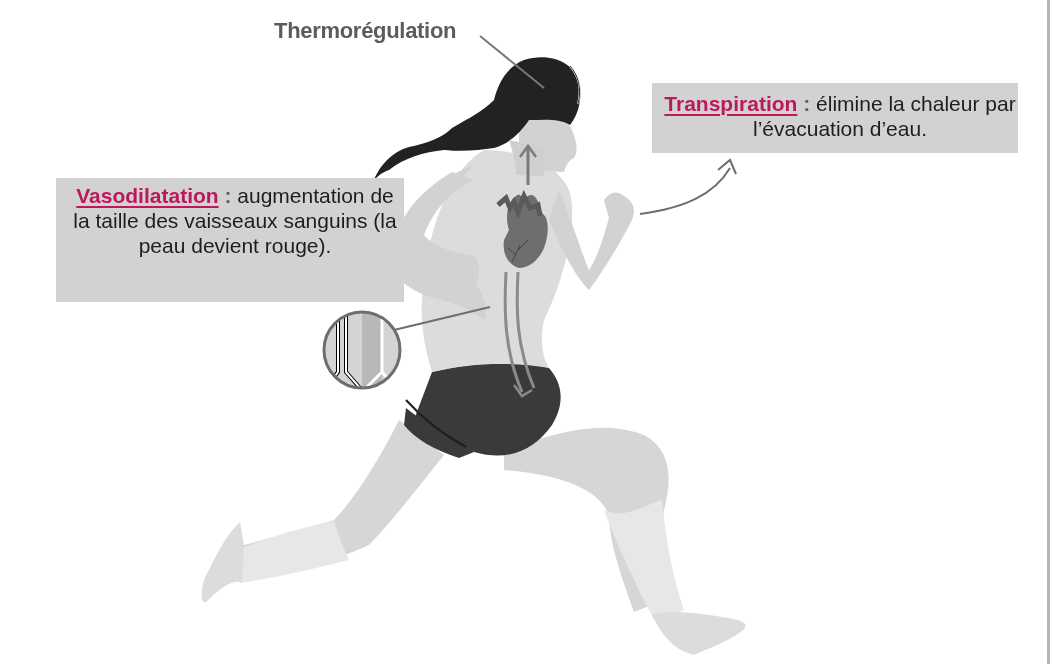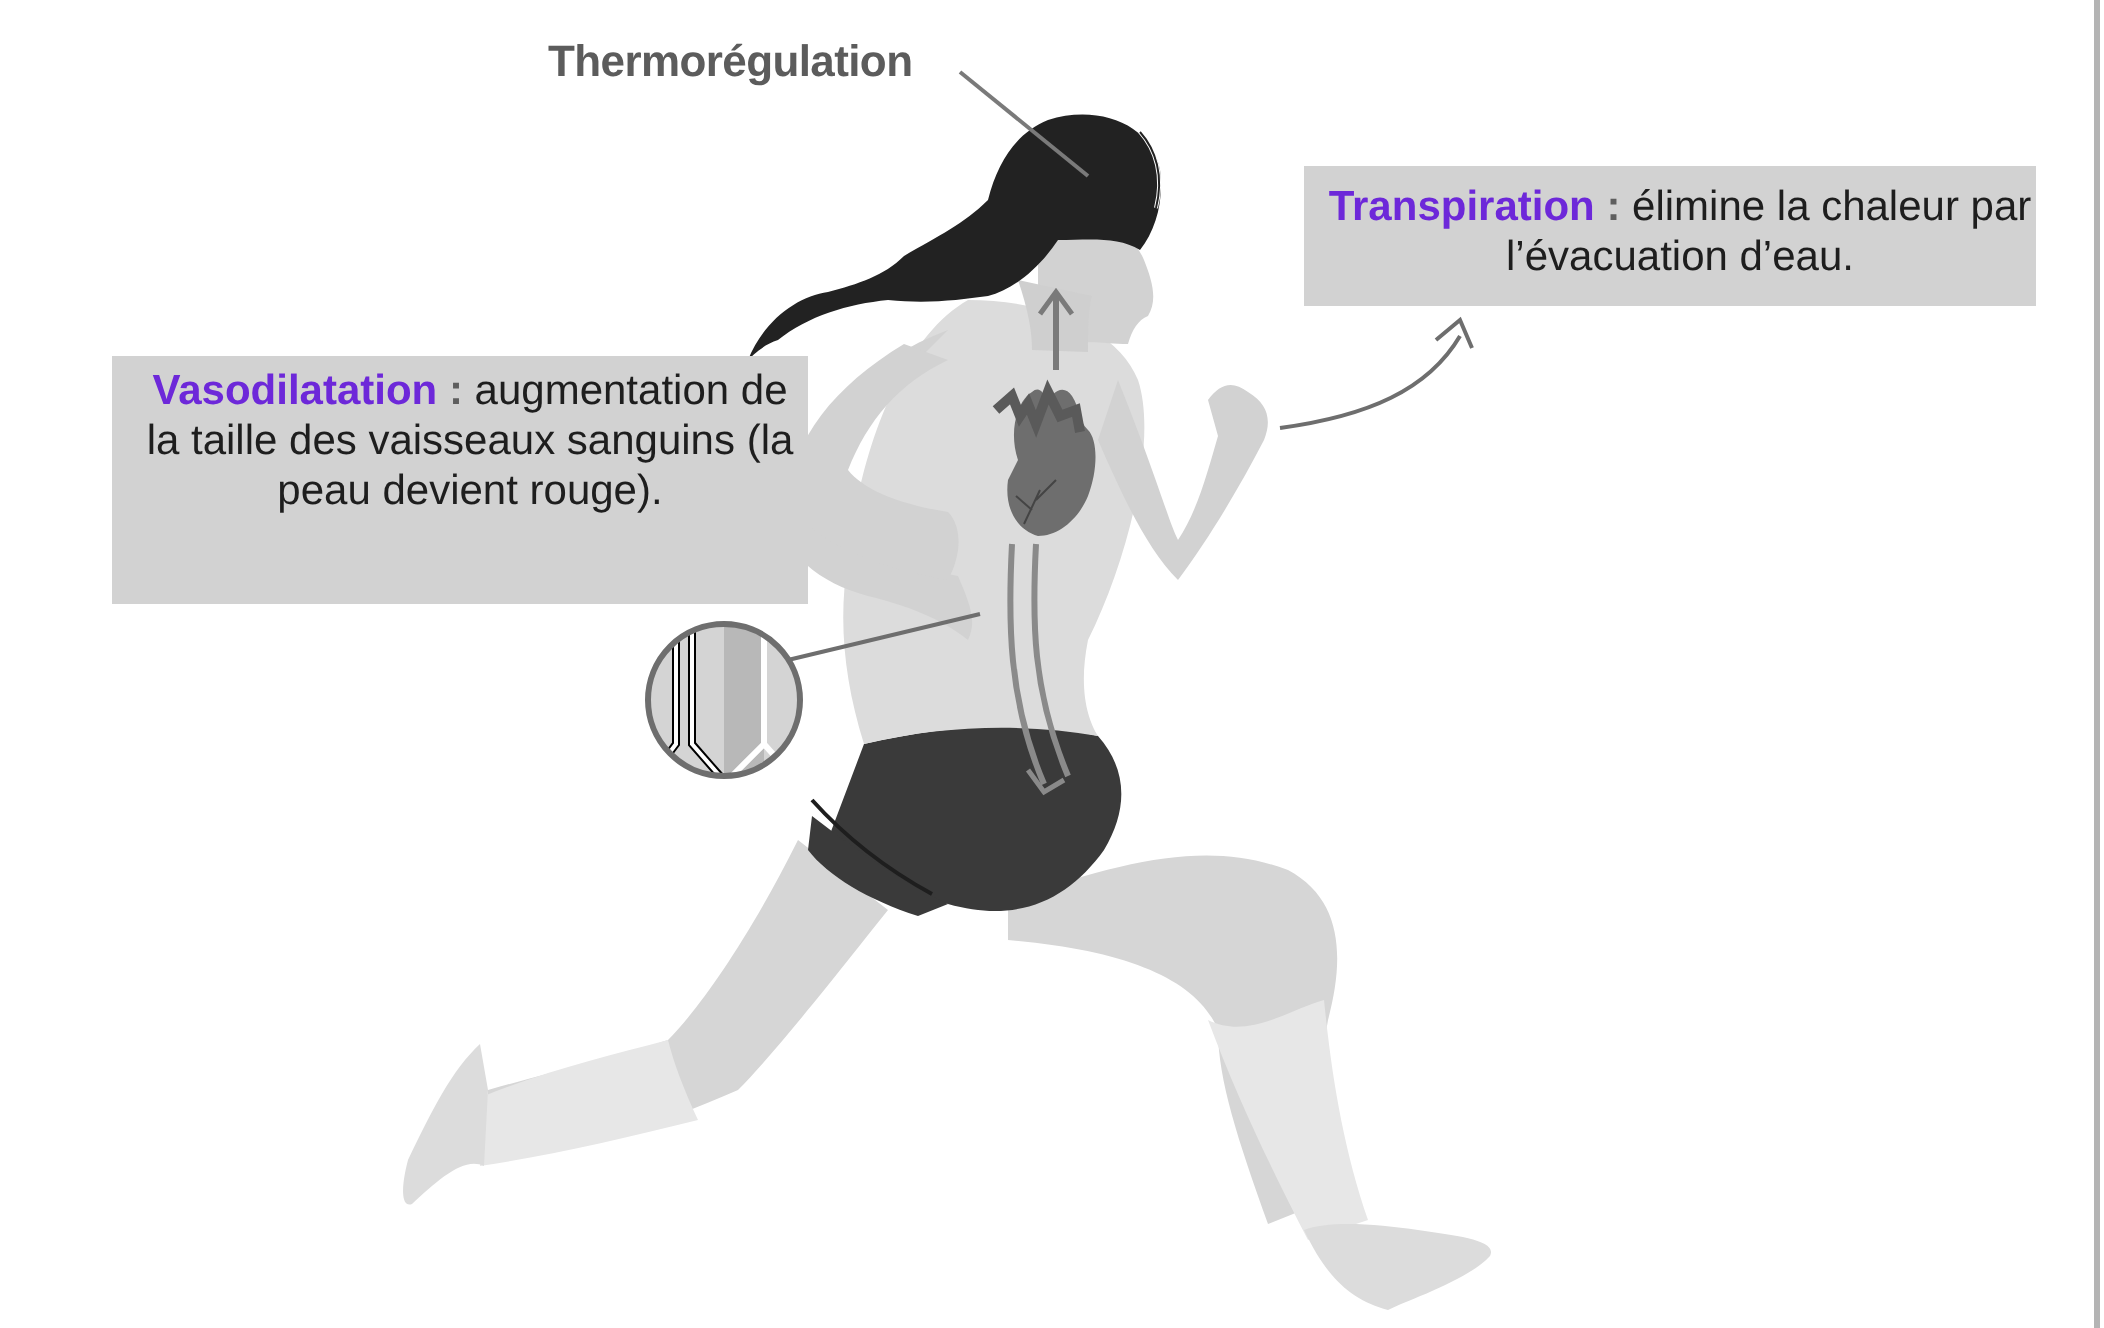--- a/index.html
+++ b/index.html
@@ -2,21 +2,21 @@
 <html><head>
 <meta charset="utf-8">
 <style>
   html, body { margin: 0; padding: 0; background: #ffffff; }
   body { width: 1052px; height: 664px; position: relative; overflow: hidden;
          font-family: "Liberation Sans", "DejaVu Sans", sans-serif; }
   .stage { position: absolute; left: 4px; top: 0; width: 1052px; height: 629px; text-align: center; }
   .right-border { position: absolute; left: 1043px; top: 0; width: 3px; height: 664px; background: #b4b4b4; }
   .title { position: absolute; left: 270px; top: 18px; font-size: 22px; font-weight: bold; color: #5c5c5c; letter-spacing: -0.3px; }
   .box { position: absolute; background: #d2d2d2; color: #1e1e1e; font-size: 21px; line-height: 25px; }
-  .box .term { color: #6d28d9; font-weight: bold; text-decoration-thickness: 2px; text-underline-offset: 3px; }
+  .box .term { color: #be185d; font-weight: bold; text-decoration: underline; text-decoration-thickness: 2px; text-underline-offset: 3px; }
   .box .colon { color: #5e5e5e; font-weight: bold; }
   .box-trans { left: 648px; top: 83px; width: 366px; height: 70px; padding: 8px 0 0 10px; box-sizing: border-box; }
   .box-vaso { left: 4px; top: 178px; width: 348px; height: 124px; padding: 5px 0 0 10px; box-sizing: border-box; margin-left: 48px; }
   svg.figure { position: absolute; left: 0; top: 0; }
 </style>
 </head>
 <body>
 
 <div class="stage">
 

